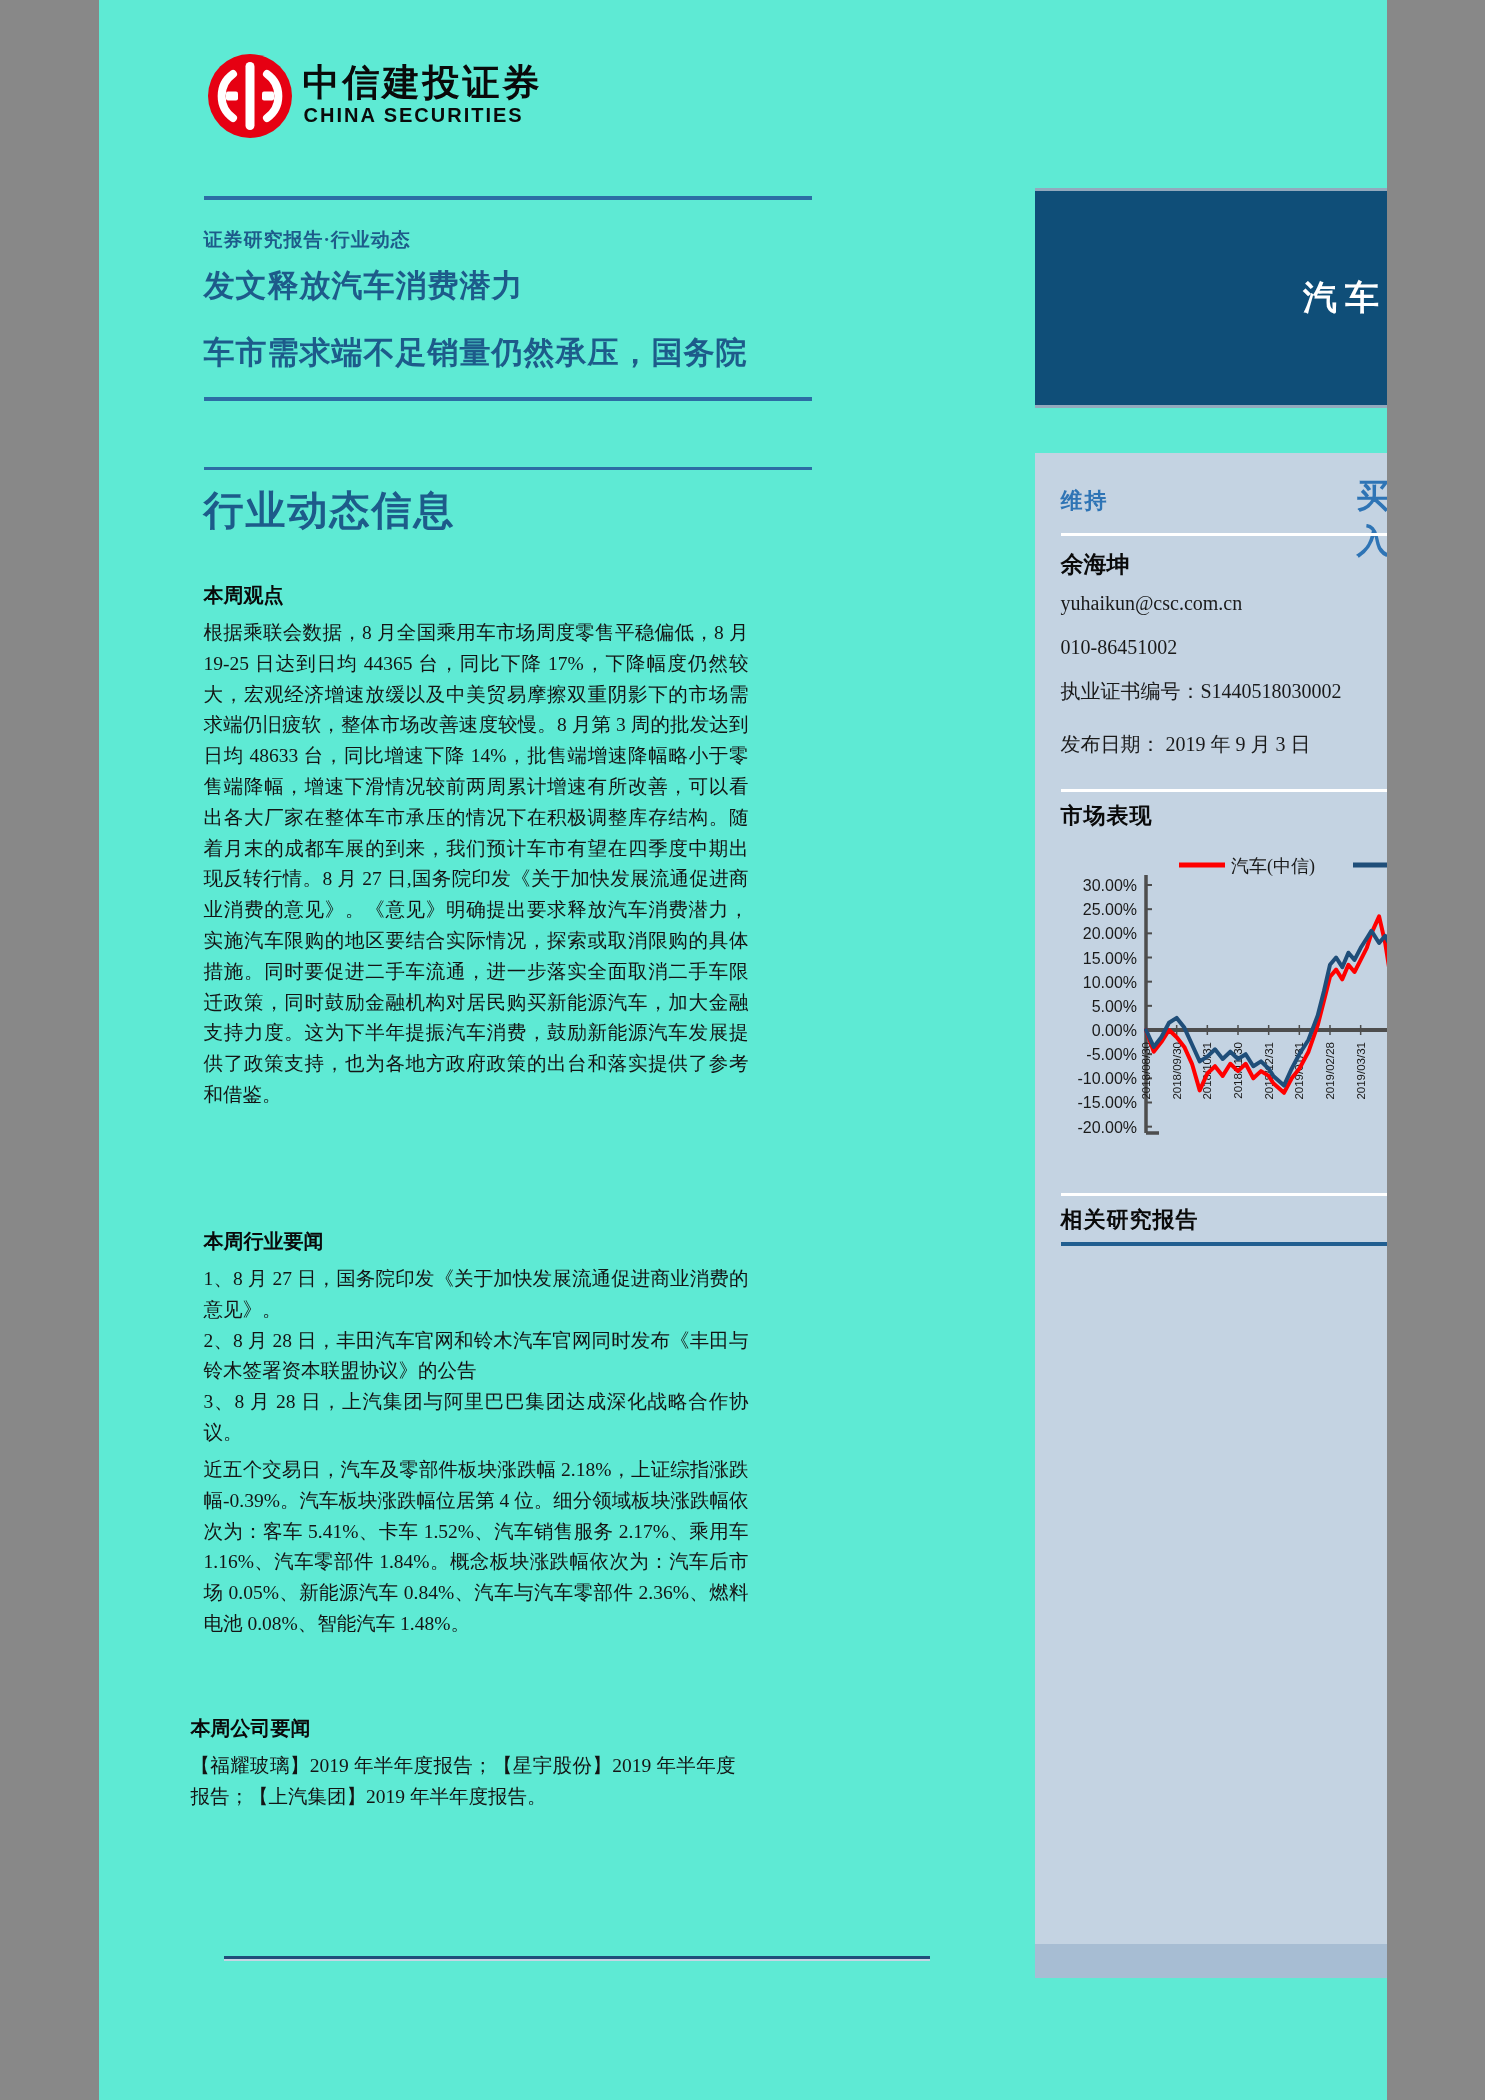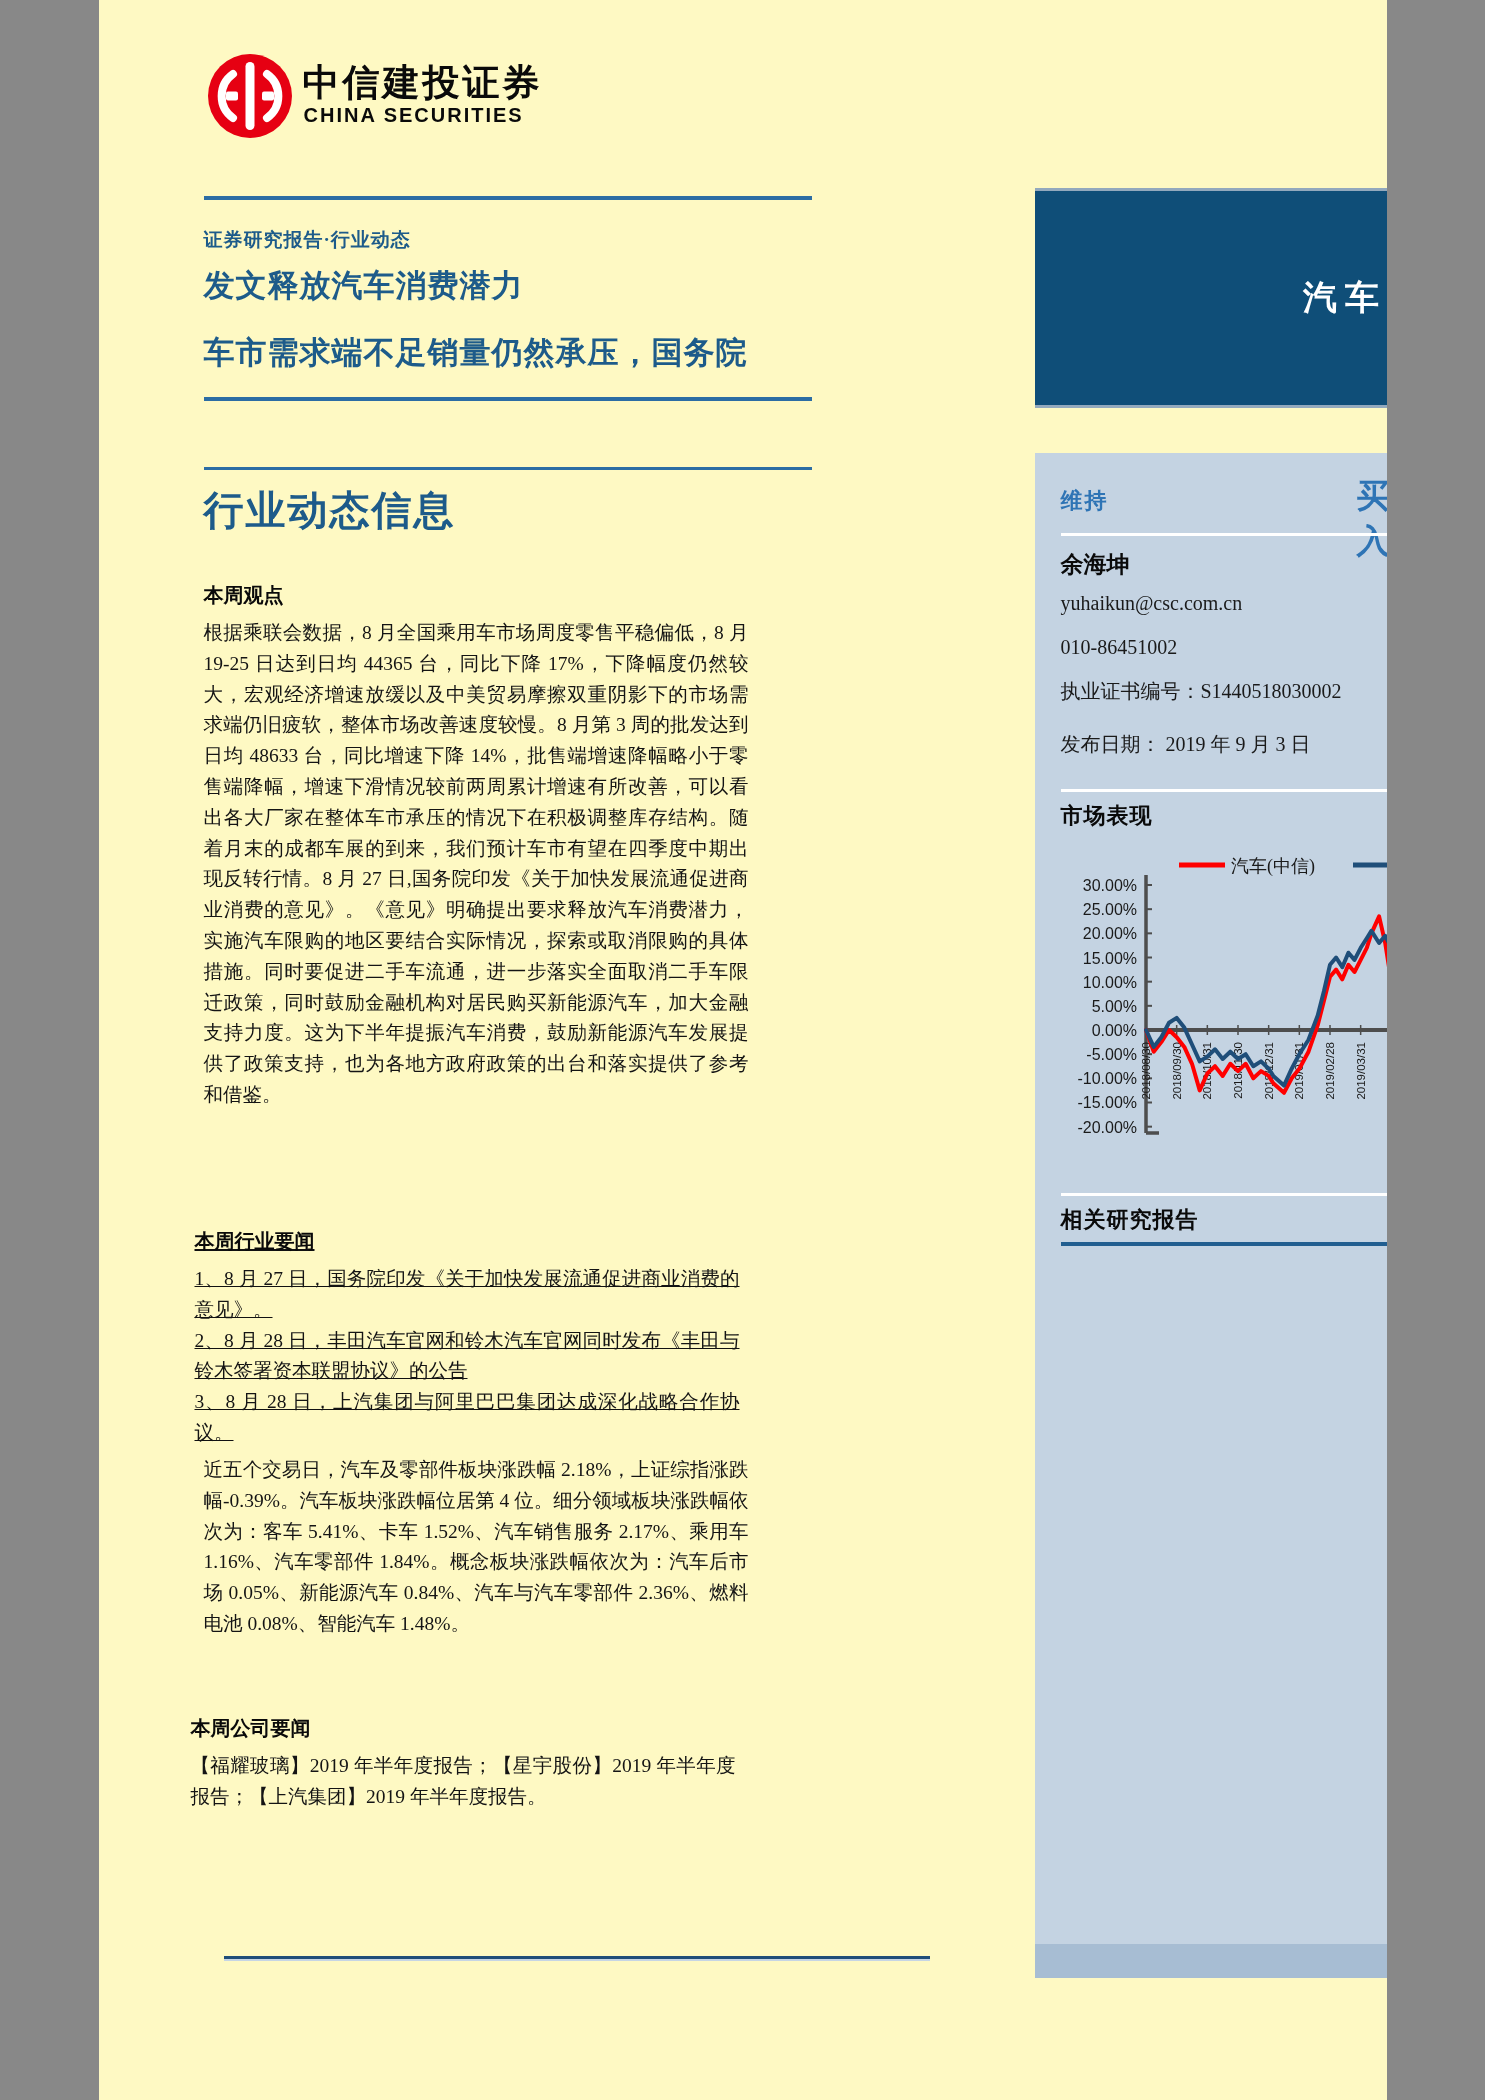--- a/index.html
+++ b/index.html
@@ -1,17 +1,17 @@
 <!DOCTYPE html>
 <html><head>
 <meta charset="utf-8">
 <style>
   html,body{margin:0;padding:0;background:#888;}
   .page{
-    position:relative; width:1288px; height:2100px; background:#fef9c3;
+    position:relative; width:1288px; height:2100px; background:#5eead4;
     font-family:"Liberation Serif", serif; overflow:hidden; margin:0 auto;
     color:#111;
   }
   .abs{position:absolute;}
   
   .brand-cn{font-size:37px;font-weight:bold;color:#0a0a0a;letter-spacing:3px;font-family:"Liberation Sans",sans-serif;}
   .brand-en{font-size:20px;font-weight:bold;color:#0a0a0a;letter-spacing:2px;font-family:"Liberation Sans",sans-serif;margin-top:2px;}
   .rule-blue{background:#2C6DA4;}
   .rule-navy{background:#1F4E79;border-bottom:2px solid #C6D5E4;}
   .report-label{font-size:19px;font-weight:bold;color:#1D5B8A;letter-spacing:1px;}
@@ -66,21 +66,21 @@
   <div class="abs rule-blue" style="left:105px;top:397px;width:608px;height:4px;"></div>
   <div class="abs rule-blue" style="left:105px;top:467px;width:608px;height:3px;"></div>
 
   <div class="abs section-title" style="left:105px;top:483px;">行业动态信息</div>
 
   <div class="abs blk" style="left:105px;top:582px;">
     <div class="blk-heading">本周观点</div>
     <p>根据乘联会数据，8 月全国乘用车市场周度零售平稳偏低，8 月 19-25 日达到日均 44365 台，同比下降 17%，下降幅度仍然较大，宏观经济增速放缓以及中美贸易摩擦双重阴影下的市场需求端仍旧疲软，整体市场改善速度较慢。8 月第 3 周的批发达到日均 48633 台，同比增速下降 14%，批售端增速降幅略小于零售端降幅，增速下滑情况较前两周累计增速有所改善，可以看出各大厂家在整体车市承压的情况下在积极调整库存结构。随着月末的成都车展的到来，我们预计车市有望在四季度中期出现反转行情。8 月 27 日,国务院印发《关于加快发展流通促进商业消费的意见》。《意见》明确提出要求释放汽车消费潜力，实施汽车限购的地区要结合实际情况，探索或取消限购的具体措施。同时要促进二手车流通，进一步落实全面取消二手车限迁政策，同时鼓励金融机构对居民购买新能源汽车，加大金融支持力度。这为下半年提振汽车消费，鼓励新能源汽车发展提供了政策支持，也为各地方政府政策的出台和落实提供了参考和借鉴。</p>
   </div>
 
-  <div class="abs blk" style="left:96px;top:1228px;text-decoration:underline;">
+  <div class="abs blk" style="left:105px;top:1228px;">
     <div class="blk-heading">本周行业要闻</div>
     <p>1、8 月 27 日，国务院印发《关于加快发展流通促进商业消费的意见》。</p>
     <p>2、8 月 28 日，丰田汽车官网和铃木汽车官网同时发布《丰田与铃木签署资本联盟协议》的公告</p>
     <p>3、8 月 28 日，上汽集团与阿里巴巴集团达成深化战略合作协议。</p>
   </div>
 
   <div class="abs blk" style="left:105px;top:1455px;">
     <p>近五个交易日，汽车及零部件板块涨跌幅 2.18%，上证综指涨跌幅-0.39%。汽车板块涨跌幅位居第 4 位。细分领域板块涨跌幅依次为：客车 5.41%、卡车 1.52%、汽车销售服务 2.17%、乘用车 1.16%、汽车零部件 1.84%。概念板块涨跌幅依次为：汽车后市场 0.05%、新能源汽车 0.84%、汽车与汽车零部件 2.36%、燃料电池 0.08%、智能汽车 1.48%。</p>
   </div>
 

